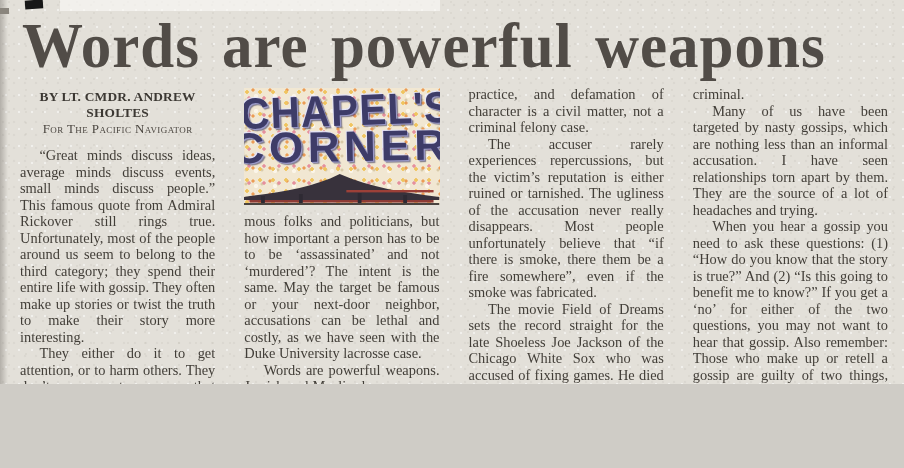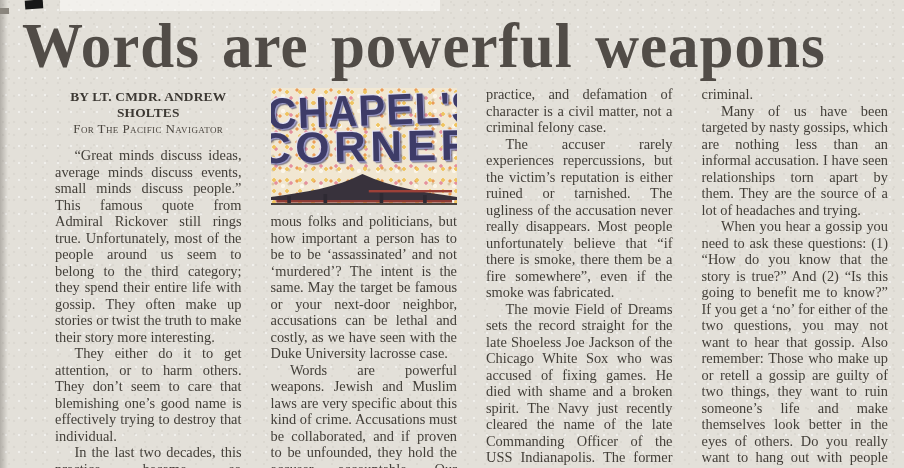--- a/index.html
+++ b/index.html
@@ -2,21 +2,21 @@
 <html><head>
 <meta charset="utf-8">
 <style>
   html,body{margin:0;padding:0;}
   body{
     width:904px;height:468px;overflow:hidden;
     background:#cfccc6;
     font-family:"Liberation Serif", serif;
   }
   .page{
-    position:relative;width:904px;height:468px;overflow:hidden;
+    position:relative;width:904px;height:384px;overflow:hidden;
     background-color:#e3e0d9;
     background-image:
       radial-gradient(circle at 3px 5px, rgba(110,104,94,.07) 1px, transparent 1.6px),
       radial-gradient(circle at 9px 2px, rgba(90,85,76,.06) 1px, transparent 1.5px),
       radial-gradient(circle at 6px 10px, rgba(255,255,255,.5) 1px, transparent 1.6px);
     background-size:11px 13px, 17px 11px, 13px 17px;
     color:#403c37;
   }
   .page::before{
     content:'';position:absolute;left:0;top:0;bottom:0;width:8px;z-index:5;
@@ -31,21 +31,21 @@
     margin:0;padding:13px 0 0 22px;
     font-family:"Liberation Serif", serif;font-weight:bold;
     font-size:61px;line-height:1.0;color:#514c47;
     letter-spacing:1px;word-spacing:6px;white-space:nowrap;
     transform:scaleY(1.05);transform-origin:left top;
   }
 
   .cols{
     position:absolute;top:86px;left:0;right:0;bottom:0;
     display:grid;grid-template-columns:repeat(4,1fr);gap:0 29px;
-    padding:0 16px 0 20px;overflow:hidden;margin-left:35px;
+    padding:0 16px 0 20px;overflow:hidden;
   }
   .col{overflow:hidden;}
 
   p{margin:0;font-size:14.4px;line-height:16.5px;text-align:justify;text-indent:1.35em;color:#423e38;}
   p.cont{text-indent:0;}
 
   .byline-block{text-align:center;margin:3px 0 11px;}
   .byline{font-weight:bold;font-size:13.4px;letter-spacing:.2px;color:#3c3833;}
   .affil{font-variant:small-caps;font-size:13px;line-height:1.16;color:#4a453f;letter-spacing:.4px;}
   .affil.first{margin-top:4px;}

